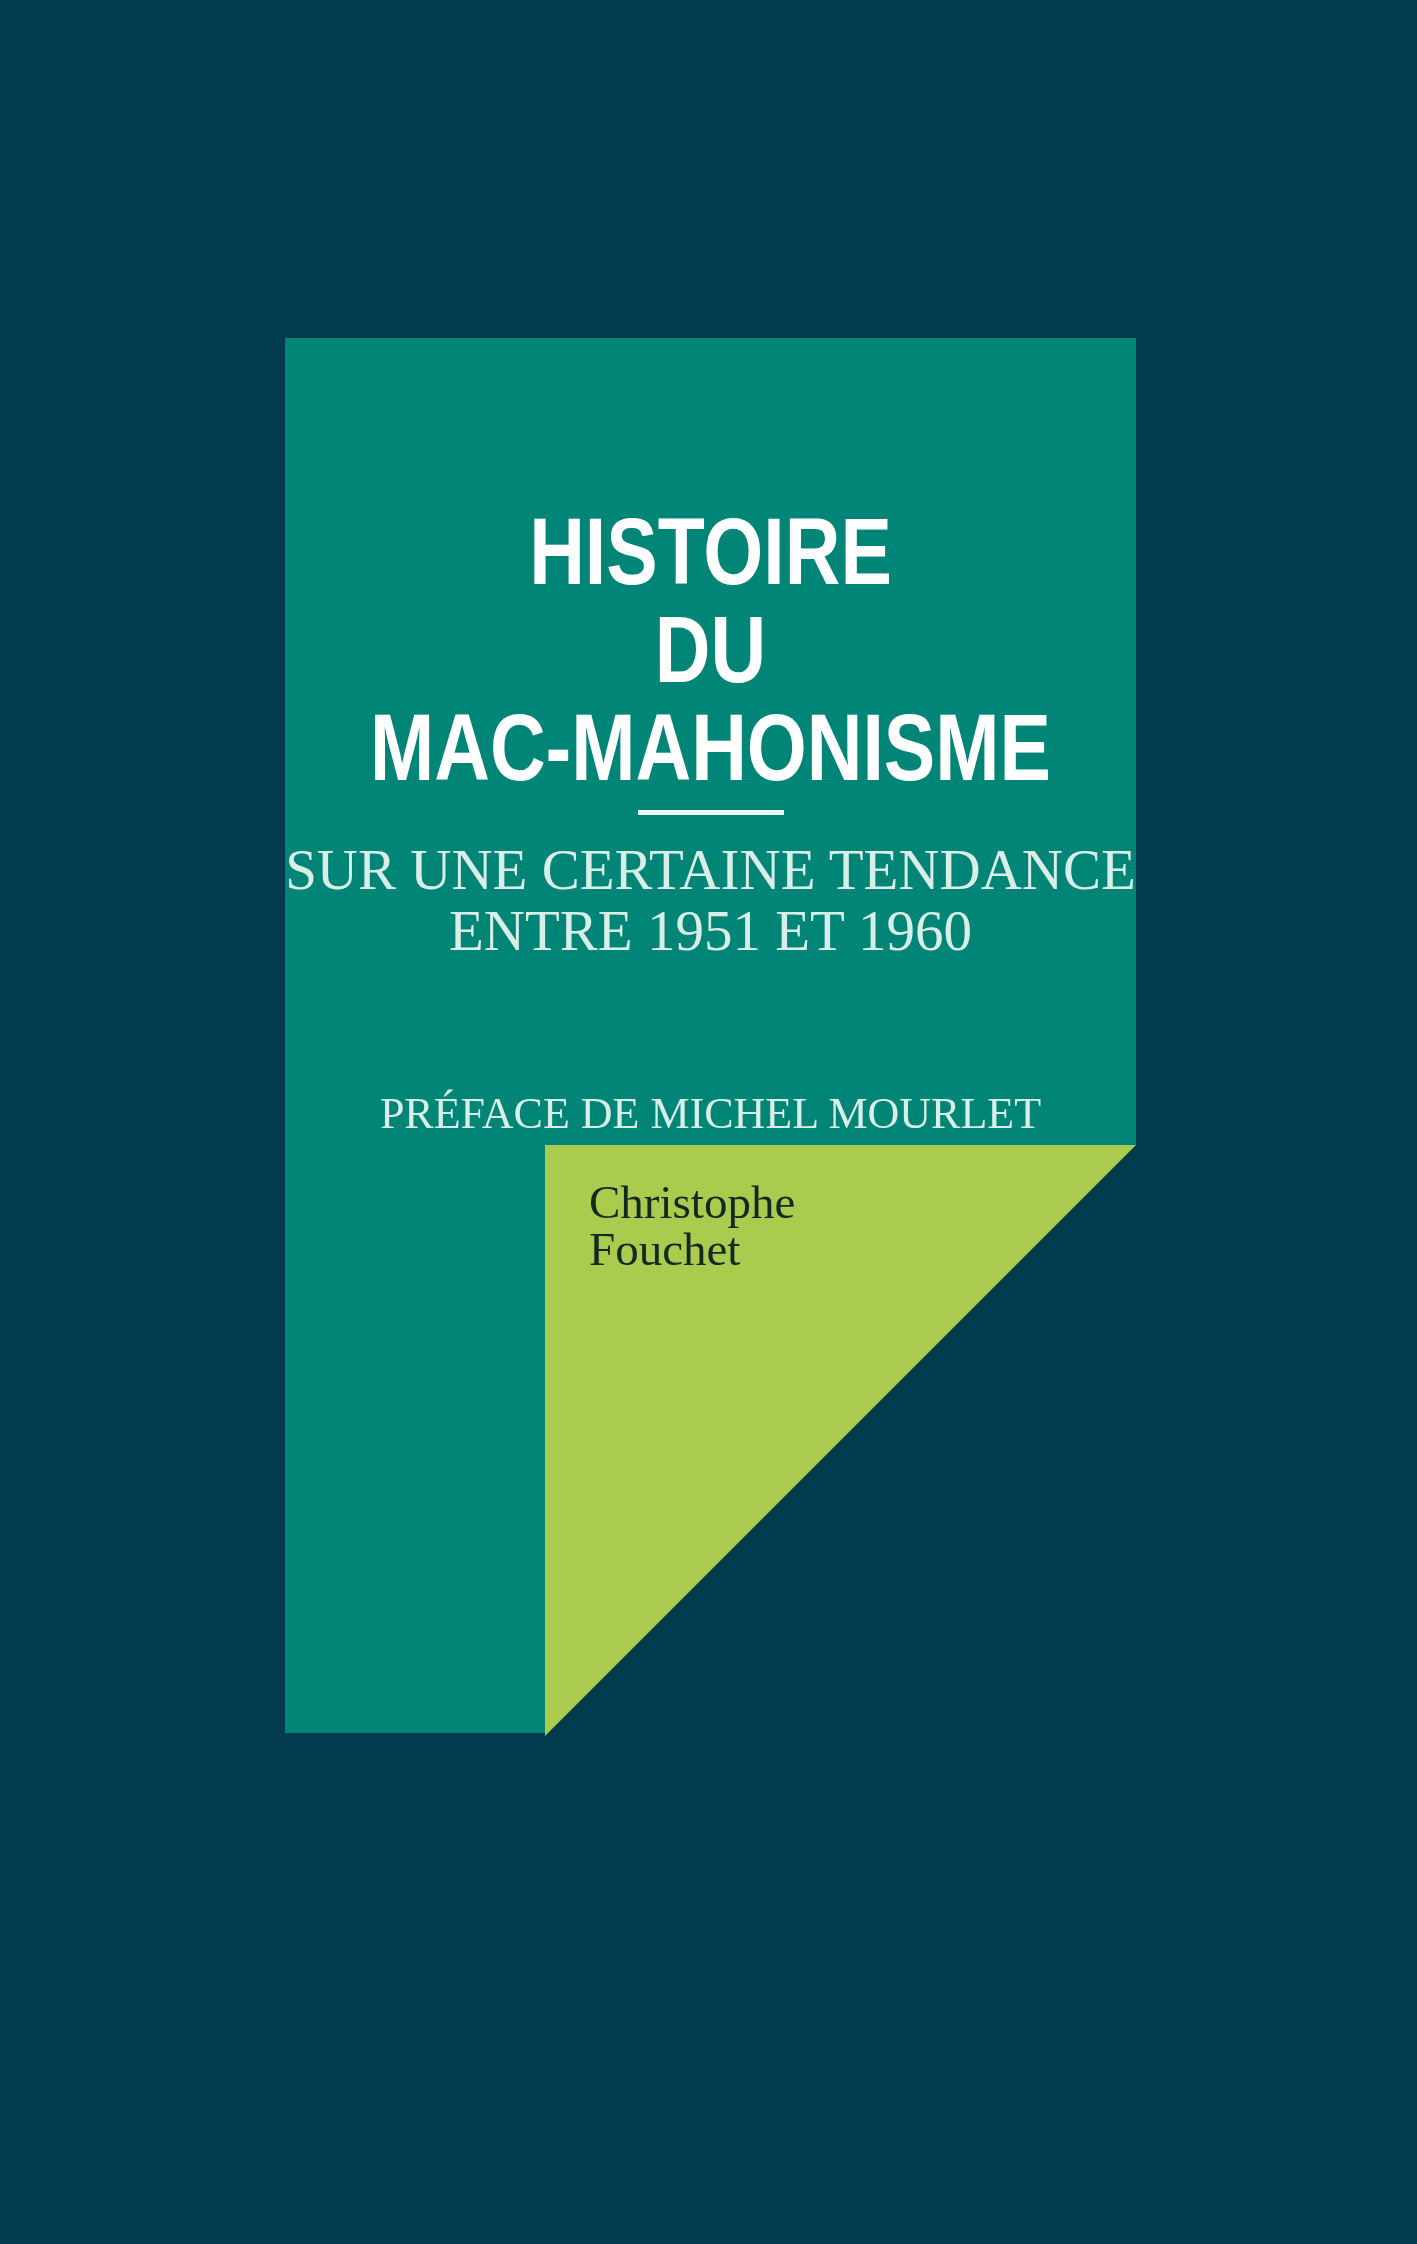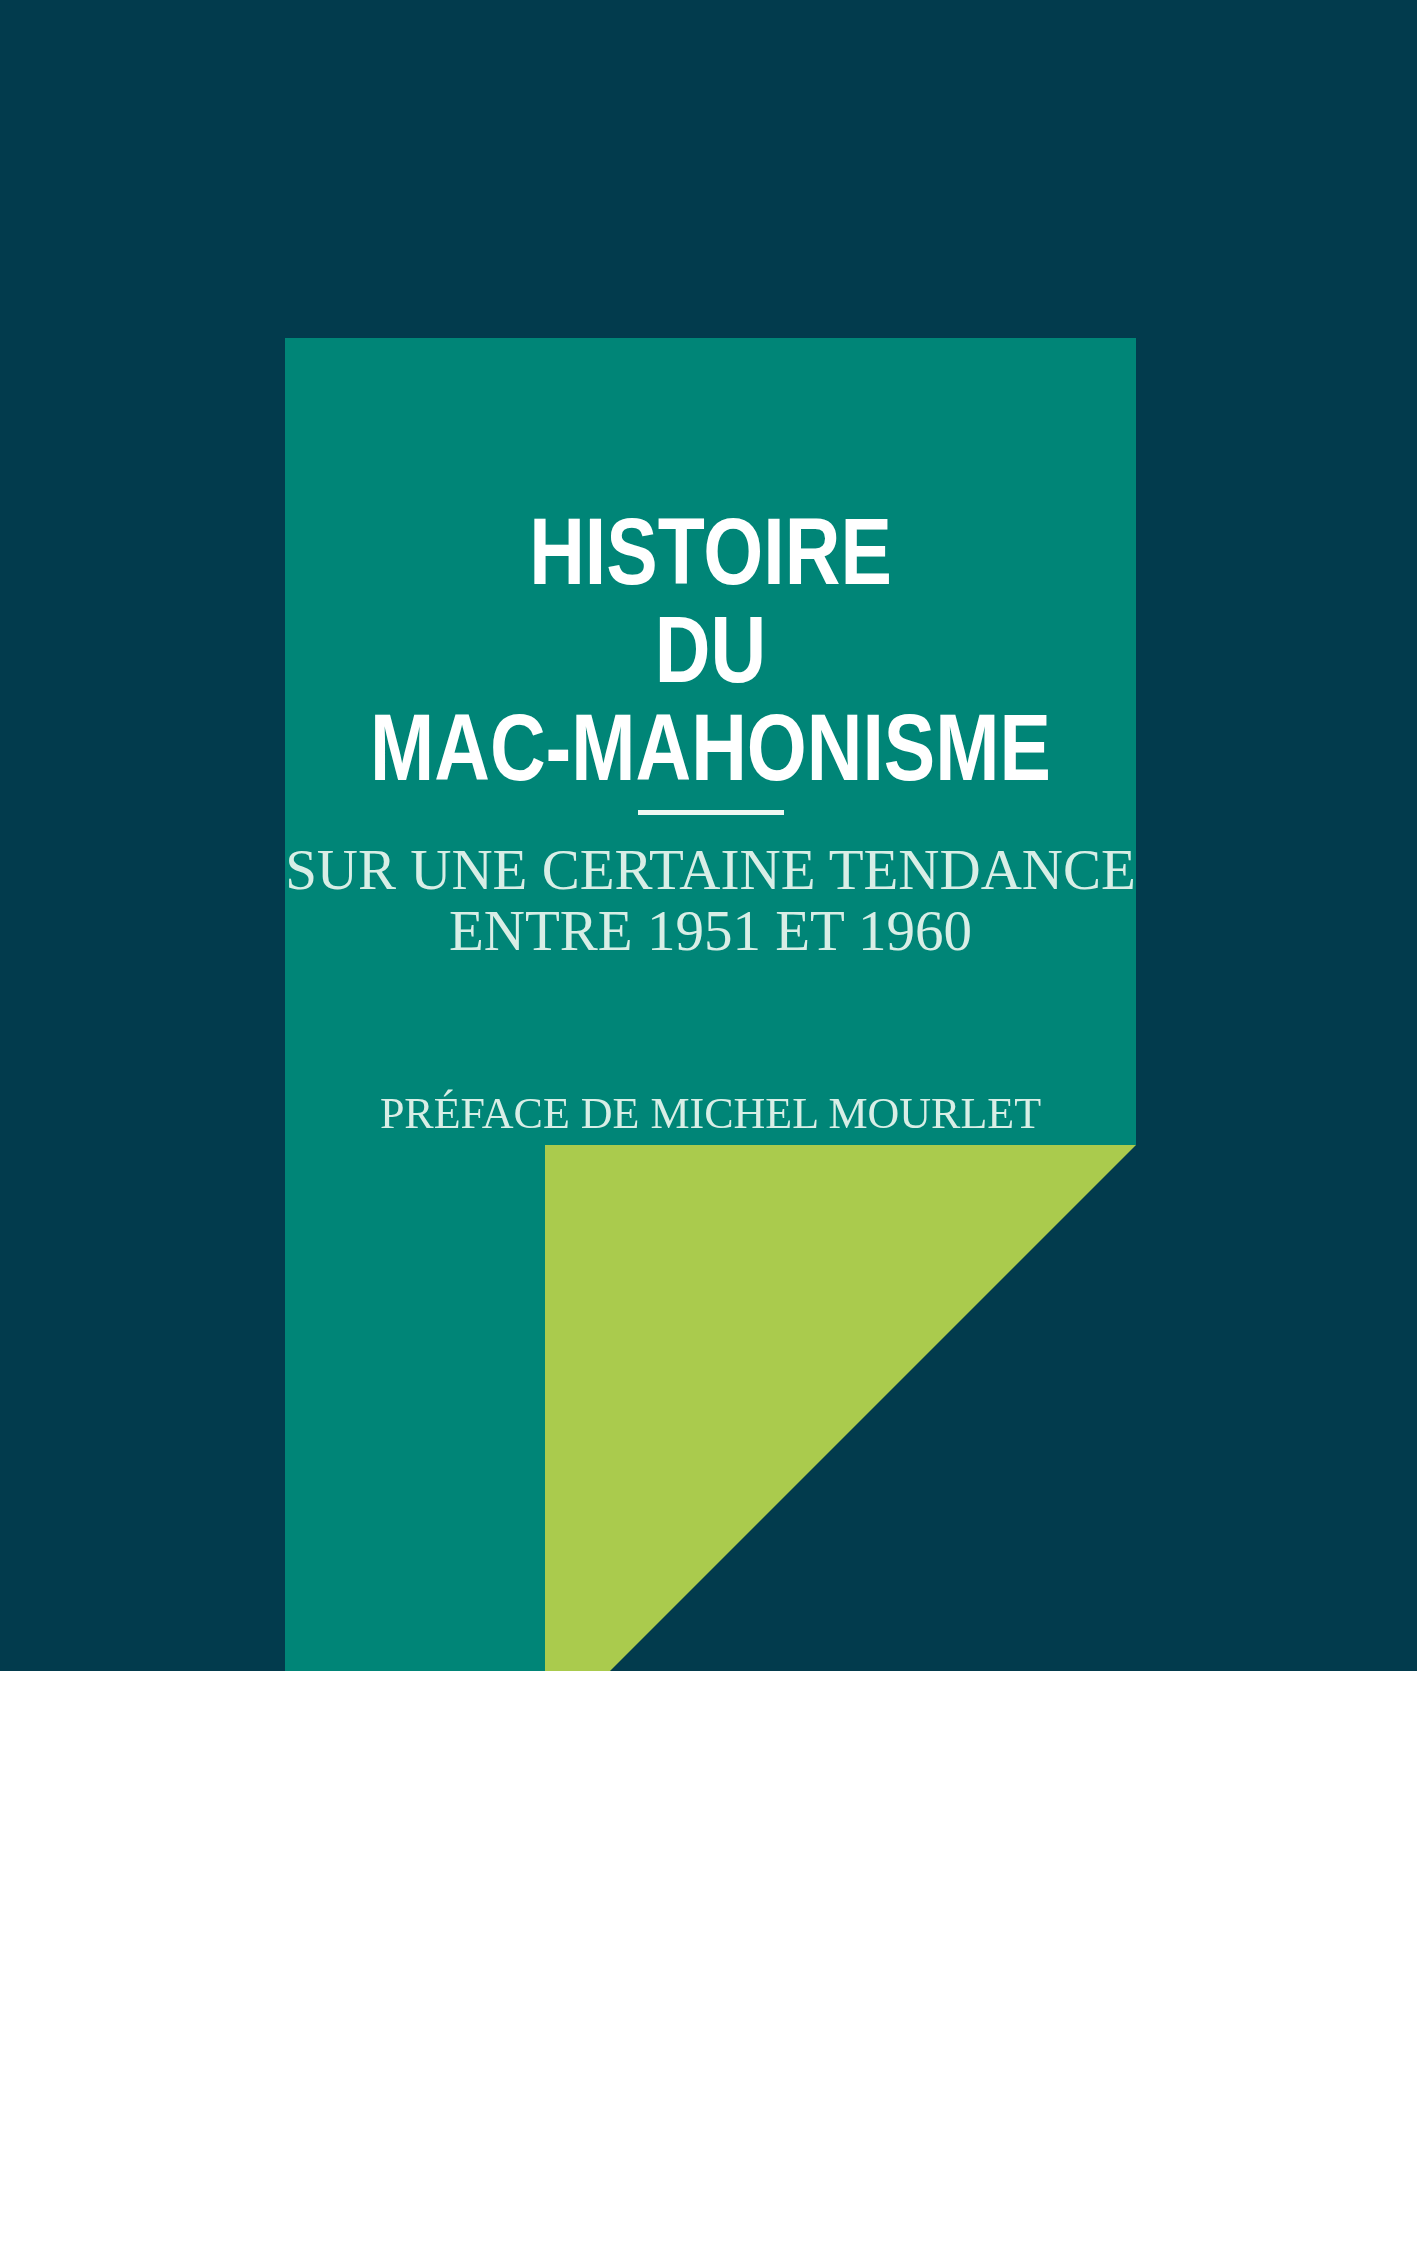--- a/index.html
+++ b/index.html
@@ -1,21 +1,21 @@
 <!DOCTYPE html>
 <html style="--background: #023b4d; --panel-teal: #008577; --panel-lime: #aacb4d; --title-text: #ffffff; --subtitle-text: #d8eee6; --divider: #eef8f3; --author-text: #122b21;"><head>
 <meta charset="utf-8">
 <style>
   html, body { margin: 0; padding: 0; }
   body { font-family: "Liberation Sans", sans-serif; }
 
   .cover {
     position: relative;
     width: 1417px;
-    height: 1671px;
+    height: 2244px;
     background: var(--background, #023b4d);
     overflow: hidden;
   }
 
   
   .panel-main {
     position: absolute;
     left: 285px;
     top: 338px;
     width: 851px;
@@ -133,14 +133,18 @@
 
     <div class="subtitle">
       <div>SUR UNE CERTAINE TENDANCE</div>
       <div>ENTRE 1951 ET 1960</div>
     </div>
 
     <div class="preface">PRÉFACE DE MICHEL MOURLET</div>
 
   </div>
 
+  <div class="author">
+    <div>Christophe</div>
+    <div>Fouchet</div>
+  </div>
 
 </div>
 
 </body></html>

